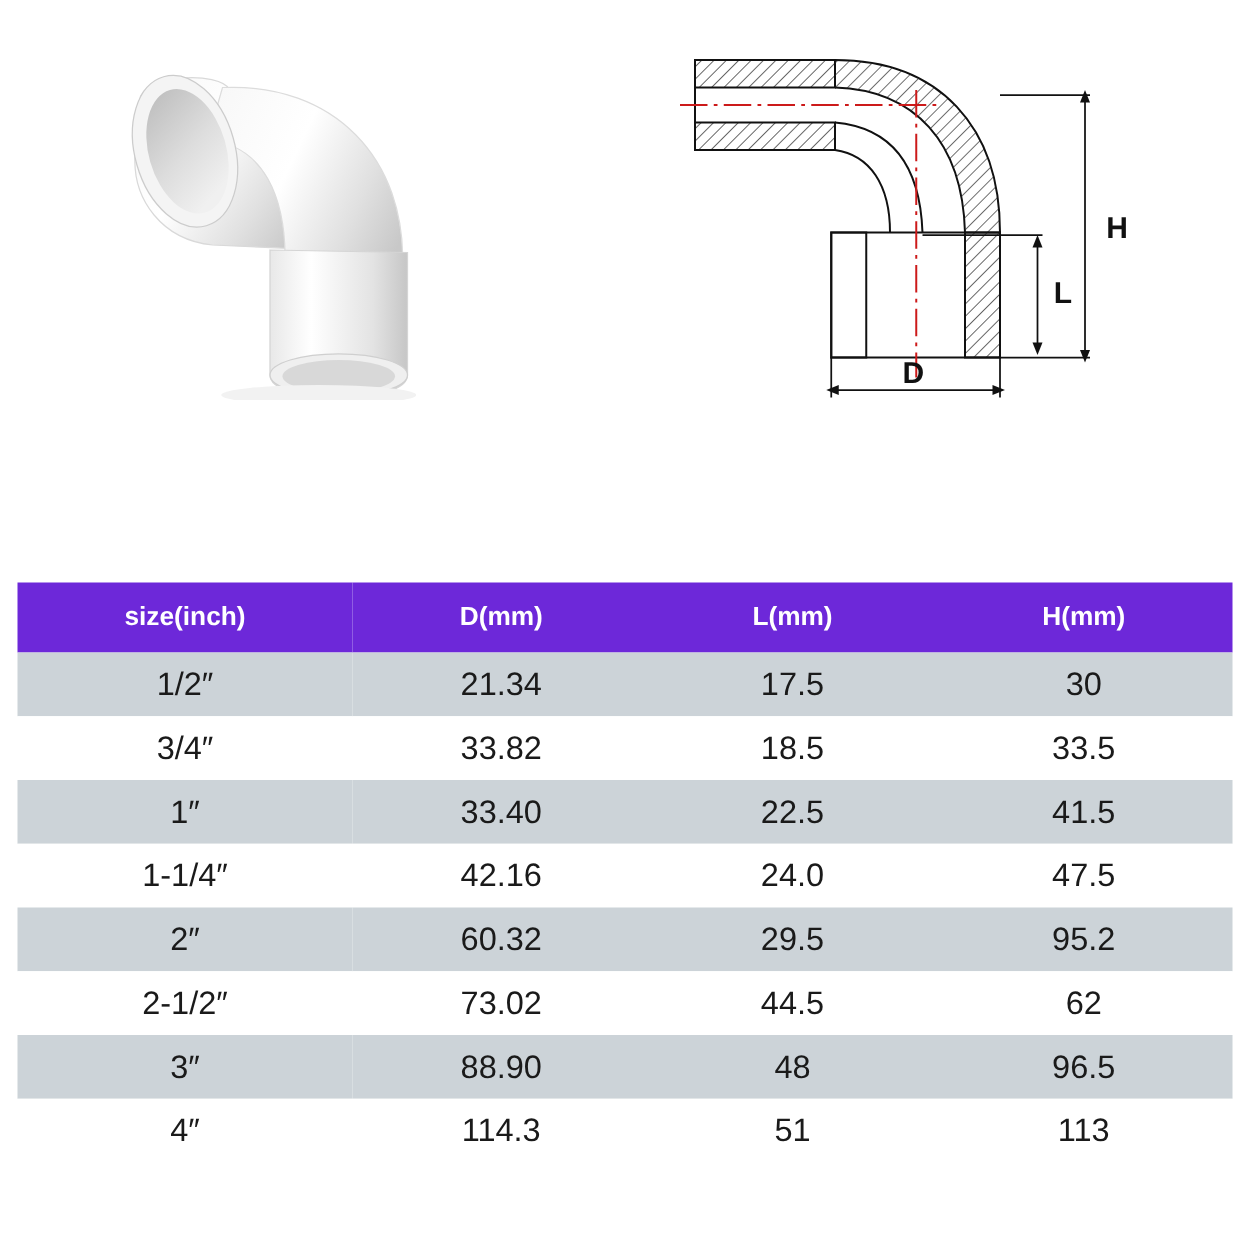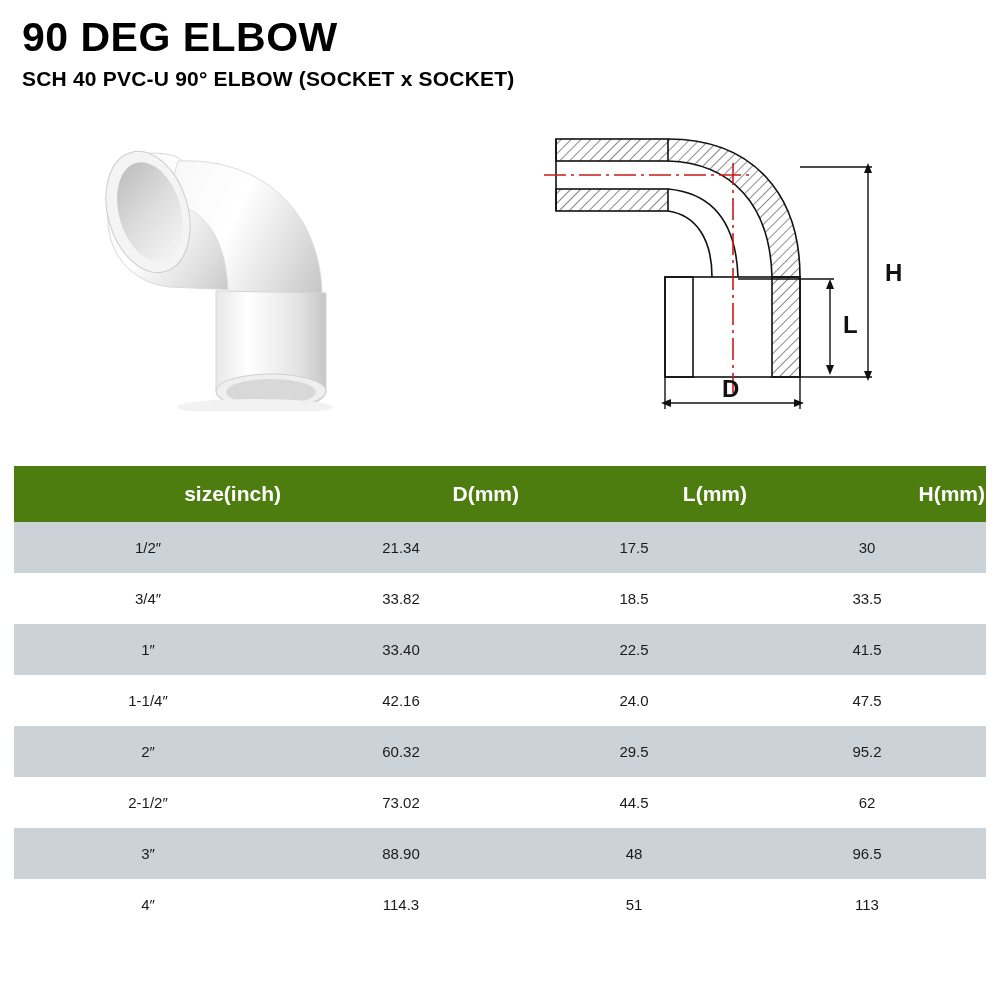--- a/index.html
+++ b/index.html
@@ -68,30 +68,30 @@
     left: 14px;
     top: 466px;
     width: 972px;
   }
   table.spec {
     border-collapse: collapse;
     width: 972px;
     table-layout: fixed;
   }
   table.spec th {
-    background: #4d7c0f;
+    background: #6d28d9;
     color: #ffffff;
     font-size: 21px;
     font-weight: bold;
     height: 54px;
-    text-align: right;
+    text-align: center;
     vertical-align: middle;
   }
   table.spec td {
-    font-size: 15px;
+    font-size: 26px;
     text-align: center;
     vertical-align: middle;
     height: 49px;
     color: #1a1a1a;
   }
   table.spec tbody tr:nth-child(odd) td {
     background: #ccd3d8;
   }
   table.spec tbody tr:nth-child(even) td {
     background: #ffffff;
@@ -99,24 +99,20 @@
   .col-size { width: 268px; }
   .col-d { width: 238px; }
   .col-l { width: 228px; }
   .col-h { width: 238px; }
 </style>
 </head>
 <body>
 
 <div class="page">
 
-  <div class="header">
-    <h1 class="title">90 DEG ELBOW</h1>
-    <p class="subtitle">SCH 40 PVC-U 90° ELBOW (SOCKET x  SOCKET)</p>
-  </div>
 
   <div class="figures">
 
     <div class="photo">
       <svg width="400" height="300" viewBox="0 0 400 300">
         <defs>
           <linearGradient id="bodyGrad" x1="0" y1="0" x2="1" y2="0.6">
             <stop offset="0%" stop-color="#f7f7f7"></stop>
             <stop offset="45%" stop-color="#ffffff"></stop>
             <stop offset="78%" stop-color="#e0e0e0"></stop>

